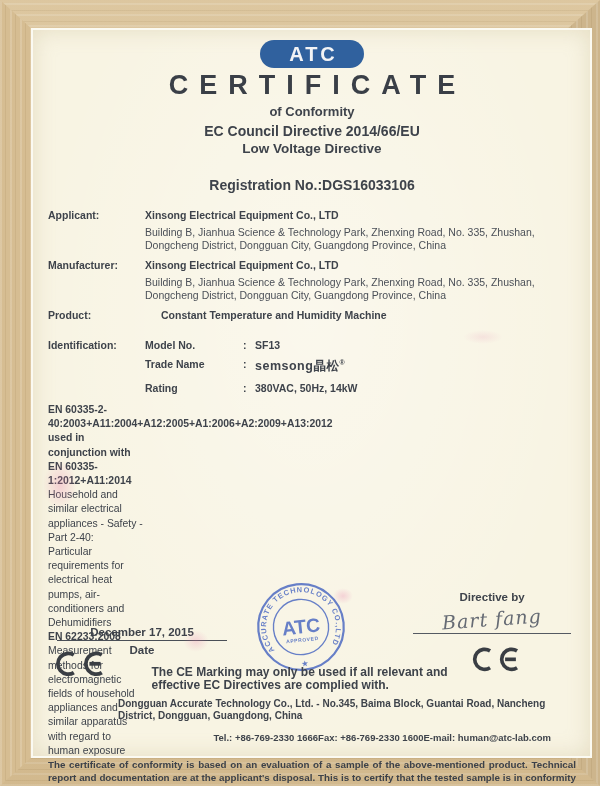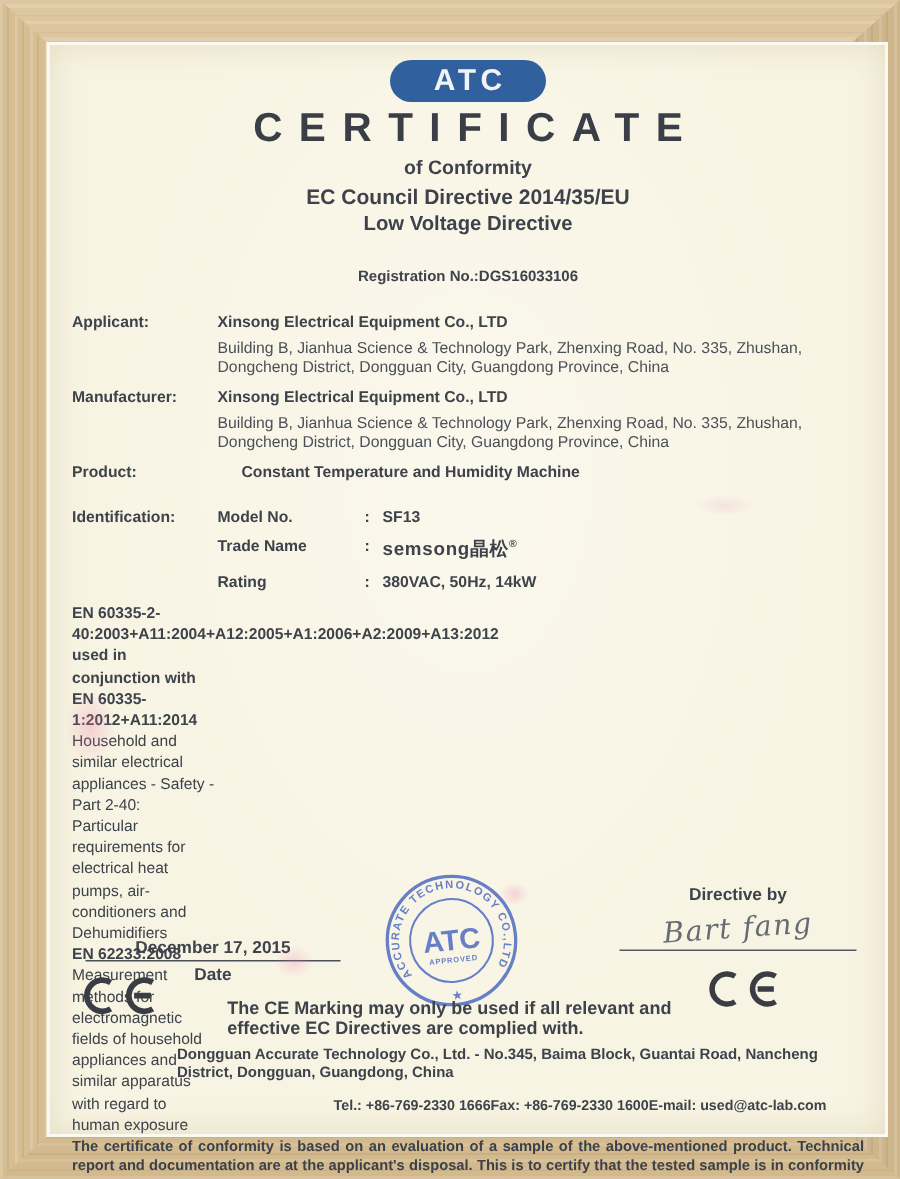--- a/index.html
+++ b/index.html
@@ -40,21 +40,21 @@
   
   .logo-row { display:flex; justify-content:center; margin-top:2px; }
   .atc-pill { width:104px; height:28px; background:#30619e; border-radius:14px;
     color:#f2f3f5; font-weight:bold; font-size:20px; letter-spacing:3px;
     display:flex; align-items:center; justify-content:center; padding-left:3px; }
   .cert-title { margin-top:3px; font-size:27px; font-weight:bold; letter-spacing:11px;
     padding-left:11px; color:#3a3f47; line-height:28px;text-align:center; }
   .sub1 { margin-top:5px; font-size:13px;   font-weight:bold; line-height:15px; }
   .sub2 { margin-top:4px; font-size:14px;   font-weight:bold; line-height:16px; }
   .sub3 { margin-top:2px; font-size:13.5px; font-weight:bold; line-height:15px; }
-  .registration { margin-top:21px; font-size:10px; font-weight:bold; line-height:16px; }
+  .registration { margin-top:21px; font-size:14px; font-weight:bold; line-height:16px; }
 
   
   .fields { margin-top:16px; }
   .frow { display:grid; grid-template-columns:97px 1fr; }
   .flabel { font-weight:bold; line-height:13px; }
   .fval  { line-height:13px; }
   .addr { margin-top:4px; line-height:13px; color:#4b5058; }
   .gap7 { margin-bottom:7px; } .gap17 { margin-bottom:17px;gap:16px; } .gap9 { margin-bottom:9px; }
   .idrows { display:grid; grid-template-columns:98px 12px 1fr; row-gap:7px; }
   .idrows .c { font-weight:bold; }
@@ -111,21 +111,21 @@
   <div class="board board-right"></div>
 
   <div class="paper">
     <div class="content">
 
       <div class="logo-row">
         <div class="atc-pill">ATC</div>
       </div>
       <div class="cert-title center">CERTIFICATE</div>
       <div class="sub1 center">of Conformity</div>
-      <div class="sub2 center">EC Council Directive 2014/35/EU</div>
+      <div class="sub2 center">EC Council Directive 2014/66/EU</div>
       <div class="sub3 center">Low Voltage Directive</div>
       <div class="registration center">Registration No.:DGS16033106</div>
 
       <div class="fields">
         <div class="frow gap7">
           <div class="flabel">Applicant:</div>
           <div>
             <div class="fval b">Xinsong Electrical Equipment Co., LTD</div>
             <div class="addr">Building B, Jianhua Science &amp; Technology Park, Zhenxing Road, No. 335, Zhushan, Dongcheng District, Dongguan City, Guangdong Province, China</div>
           </div>
@@ -214,21 +214,21 @@
       <div class="abs ce-note">
         <div>The CE Marking may only be used if all relevant and</div>
         <div>effective EC Directives are complied with.</div>
       </div>
 
       <div class="abs company">Dongguan Accurate Technology Co., Ltd. - No.345, Baima Block, Guantai Road, Nancheng District, Dongguan, Guangdong, China</div>
 
       <div class="abs telrow">
         <span>Tel.: +86-769-2330 1666</span>
         <span>Fax: +86-769-2330 1600</span>
-        <span>E-mail: used@atc-lab.com</span>
+        <span>E-mail: human@atc-lab.com</span>
       </div>
 
       <div class="smudge sm1"></div>
       <div class="smudge sm2"></div>
       <div class="smudge sm3"></div>
       <div class="smudge sm4"></div>
     </div>
   </div>
 </div>
 

